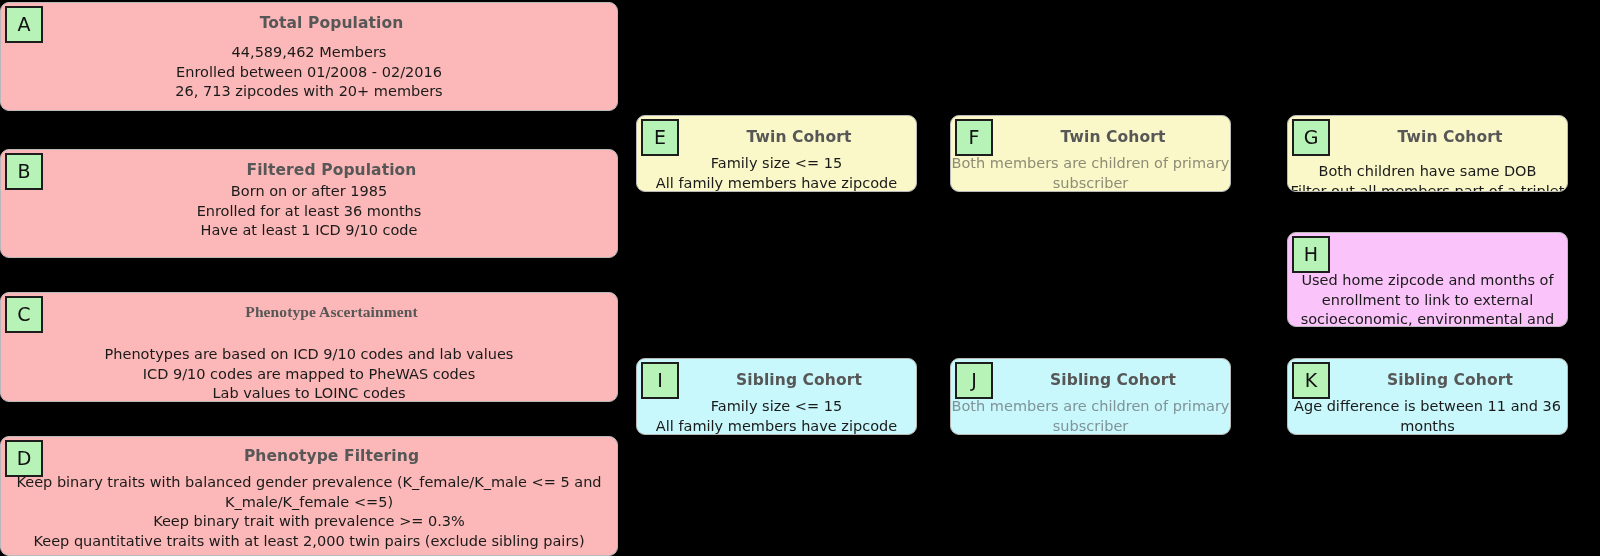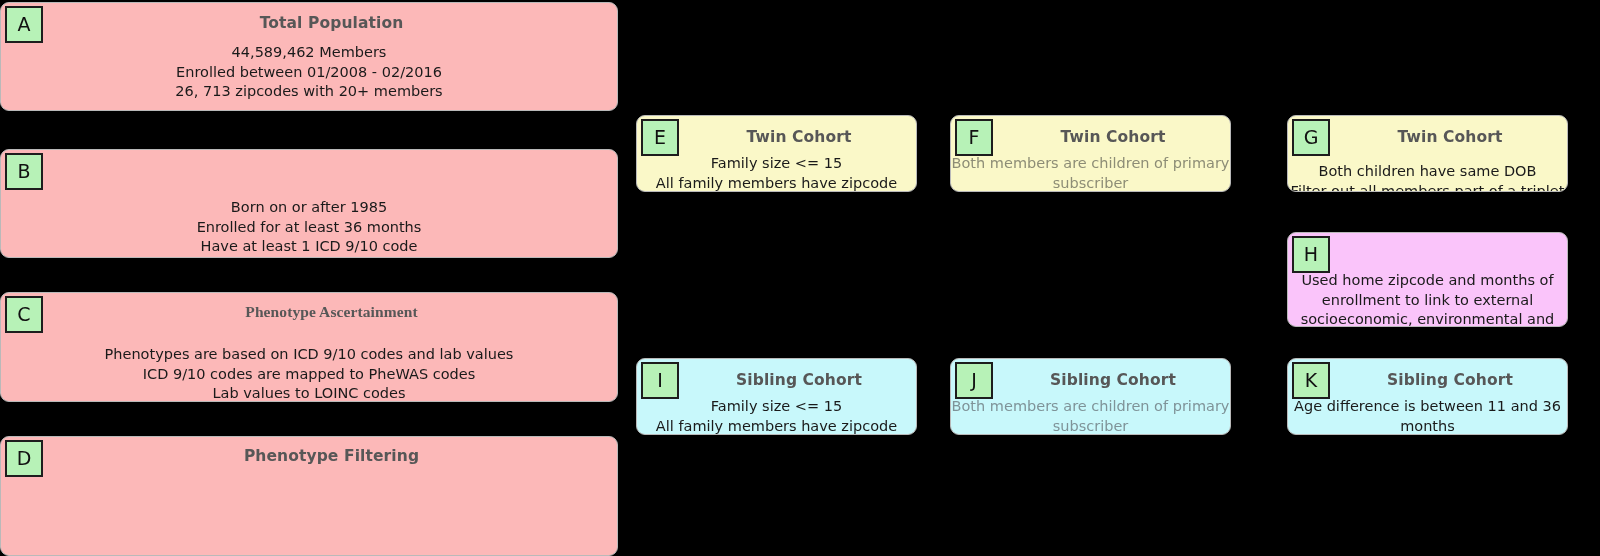--- a/index.html
+++ b/index.html
@@ -86,21 +86,21 @@
   .body.muted-olive { color: #8d8d76; }
   .body.muted-blue  { color: #7f9398; }
 
   
   #node-a { left: 0px;  top: 2px;   width: 618px; height: 109px; }
   #node-a .title { top: 11px; }
   #node-a .body  { top: 40px; }
 
   #node-b { left: 0px;  top: 149px; width: 618px; height: 109px; }
   #node-b .title { top: 11px; }
-  #node-b .body  { top: 48px; }
+  #node-b .body  { top: 32px; }
 
   #node-c { left: 0px;  top: 292px; width: 618px; height: 110px; }
   #node-c .title { top: 10px; font-family: Liberation Serif, serif; }
   #node-c .body  { top: 52px; }
 
   #node-d { left: 0px;  top: 436px; width: 618px; height: 120px; }
   #node-d .title { top: 10px; }
   #node-d .body  { top: 36px; }
 
   
@@ -142,37 +142,41 @@
   <div class="node pink" id="node-a">
     <div class="badge">A</div>
     <div class="title">Total Population</div>
     <div class="body">44,589,462 Members
 Enrolled between 01/2008 - 02/2016
 26, 713 zipcodes with 20+ members</div>
   </div>
 
   <div class="node pink" id="node-b">
     <div class="badge">B</div>
+    <div class="title">Filtered Population</div>
     <div class="body">Born on or after 1985
 Enrolled for at least 36 months
 Have at least 1 ICD 9/10 code</div>
   </div>
 
   <div class="node pink" id="node-c">
     <div class="badge">C</div>
     <div class="title">Phenotype Ascertainment</div>
     <div class="body">Phenotypes are based on ICD 9/10 codes and lab values
 ICD 9/10 codes are mapped to PheWAS codes
 Lab values to LOINC codes
 Individual has phenotype by presence of 1 or more ICD 9/10 code in their claims history for that PheWAS code</div>
   </div>
 
   <div class="node pink" id="node-d">
     <div class="badge">D</div>
     <div class="title">Phenotype Filtering</div>
+    <div class="body">Keep binary traits with balanced gender prevalence (K_female/K_male &lt;= 5 and K_male/K_female &lt;=5)
+Keep binary trait with prevalence &gt;= 0.3%
+Keep quantitative traits with at least 2,000 twin pairs (exclude sibling pairs)</div>
   </div>
 
   <div class="node yellow" id="node-e">
     <div class="badge">E</div>
     <div class="title">Twin Cohort</div>
     <div class="body">Family size &lt;= 15
 All family members have zipcode information</div>
   </div>
 
   <div class="node yellow" id="node-f">

